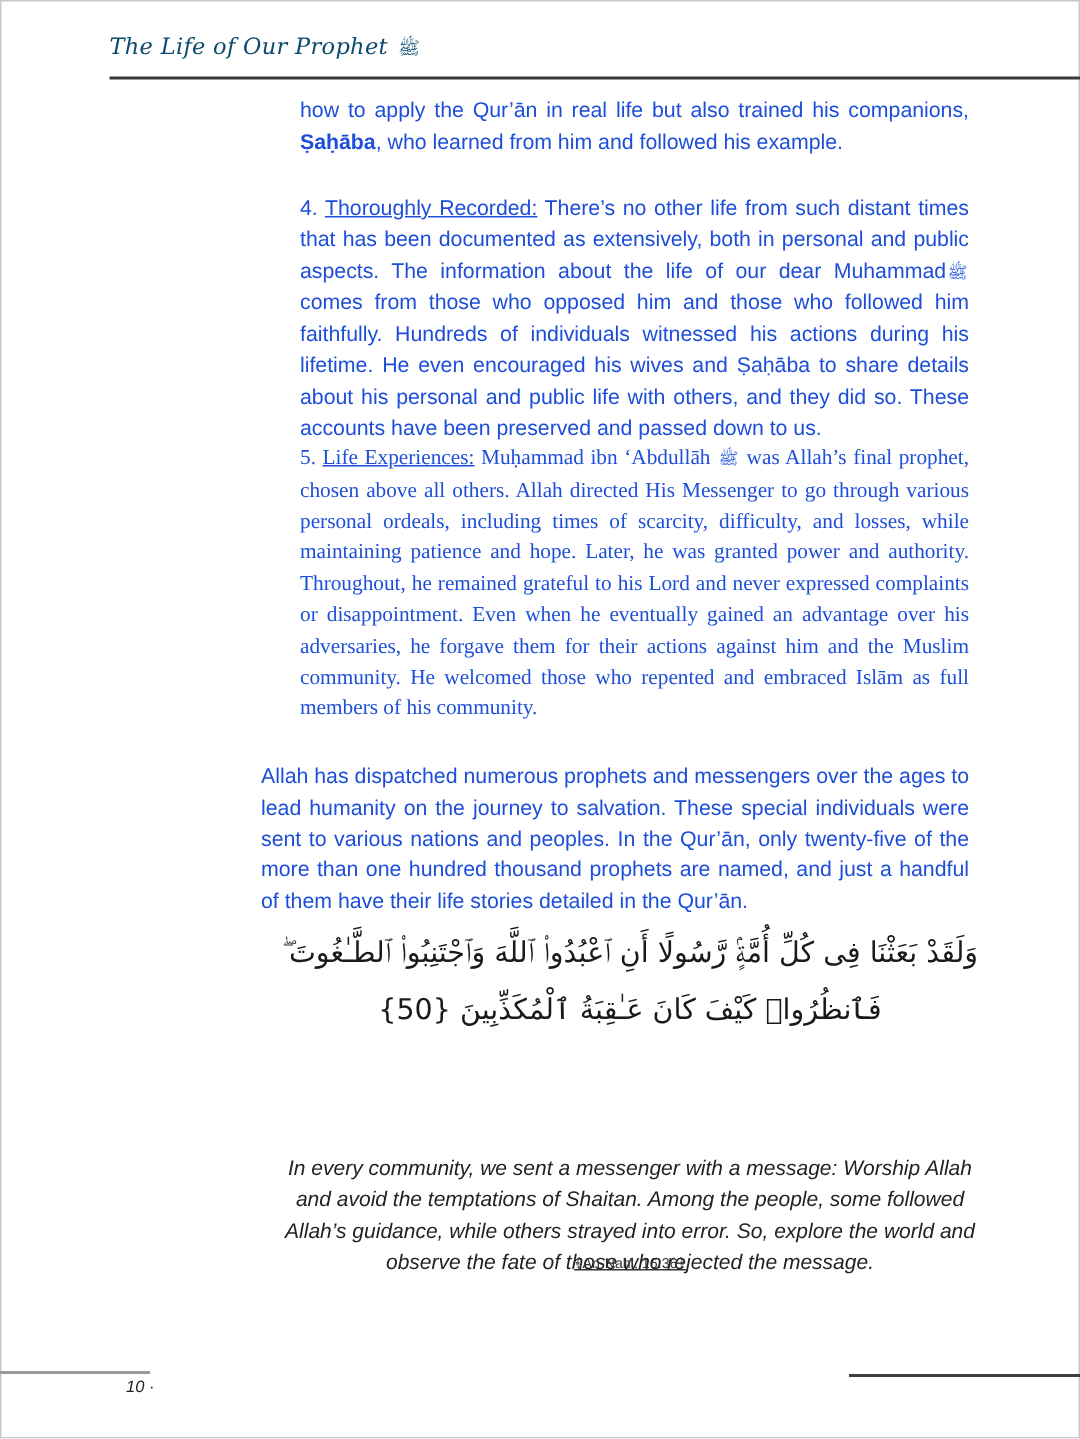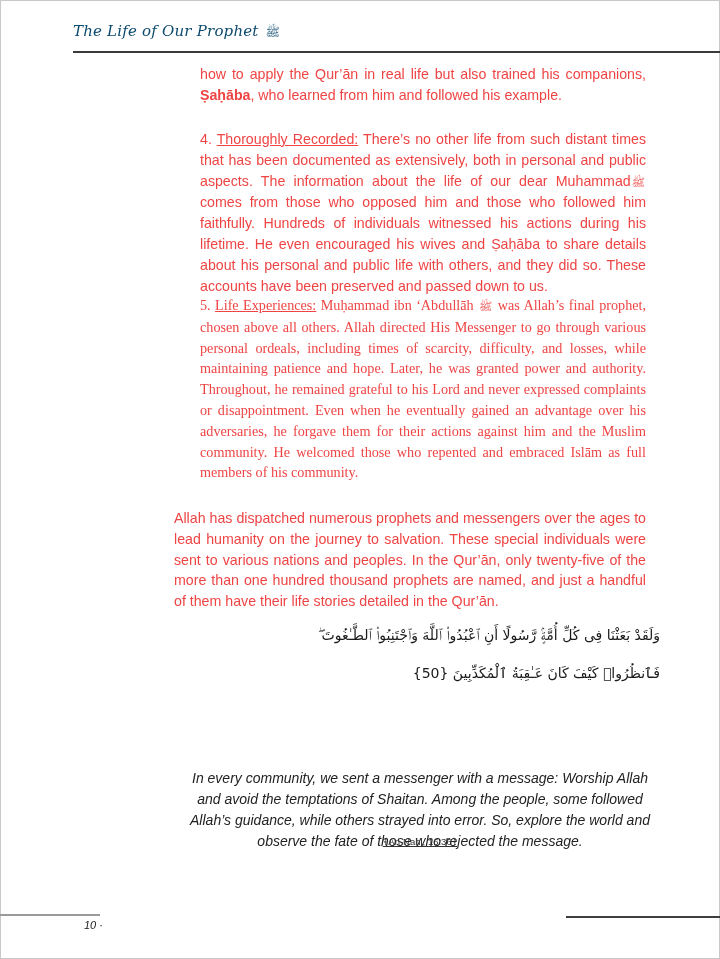--- a/index.html
+++ b/index.html
@@ -16,31 +16,31 @@
     font-family: "DejaVu Serif", "Liberation Serif", serif; font-style: italic;
     font-size: 15px; color: #0c4a6e; letter-spacing: 0.2px;
   }
   .running-head .honorific { font-style: normal; font-size: 12px; margin-left: 2px; }
   .head-rule {
     position: absolute; left: 73px; top: 51px; width: 647px; height: 2px; background: #3a3a3a;
   }
   .body-text {
     position: absolute; left: 174px; width: 472px;
     font-family: "Liberation Sans", "DejaVu Sans", sans-serif;
-    font-size: 14.2px; line-height: 20.8px; text-align: justify; color: #ef4444;
+    font-size: 14.2px; line-height: 20.8px; text-align: justify; color: #1d4ed8;
   }
   .indented { left: 200px; width: 446px; }
   .para { margin: 0; }
   .underline { text-decoration: underline; }
   .bold { font-weight: bold; }
   .pbuh { font-size: 11px; margin: 0 1px; }
   .arabic {
     position: absolute; left: 180px; width: 480px; top: 616px;
-    font-family: "DejaVu Sans", sans-serif; direction: rtl; text-align: right;
-    font-size: 14px; line-height: 38px; color: #1a1a1a;
+    font-family: "DejaVu Sans", sans-serif; direction: rtl; text-align: center;
+    font-size: 19px; line-height: 38px; color: #1a1a1a;
   }
   .translation {
     position: absolute; left: 190px; width: 460px; top: 744px;
     font-family: "Liberation Sans", "DejaVu Sans", sans-serif; font-style: italic;
     font-size: 14px; line-height: 21px; text-align: center; color: #222; margin-top: 24px;
   }
   .reference {
     position: absolute; left: 190px; width: 460px; top: 836px;
     font-family: "Liberation Sans", sans-serif; font-size: 9.5px; text-align: center; color: #333; text-decoration: underline;
   }

